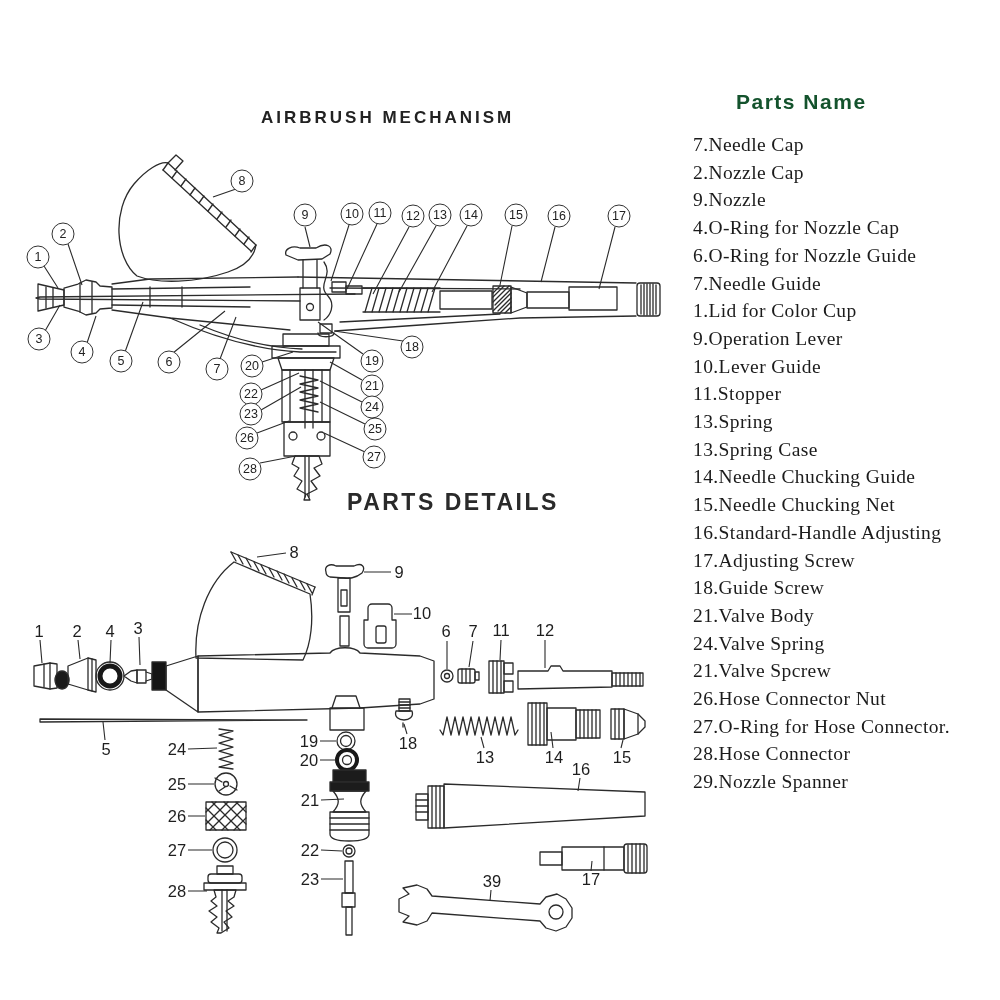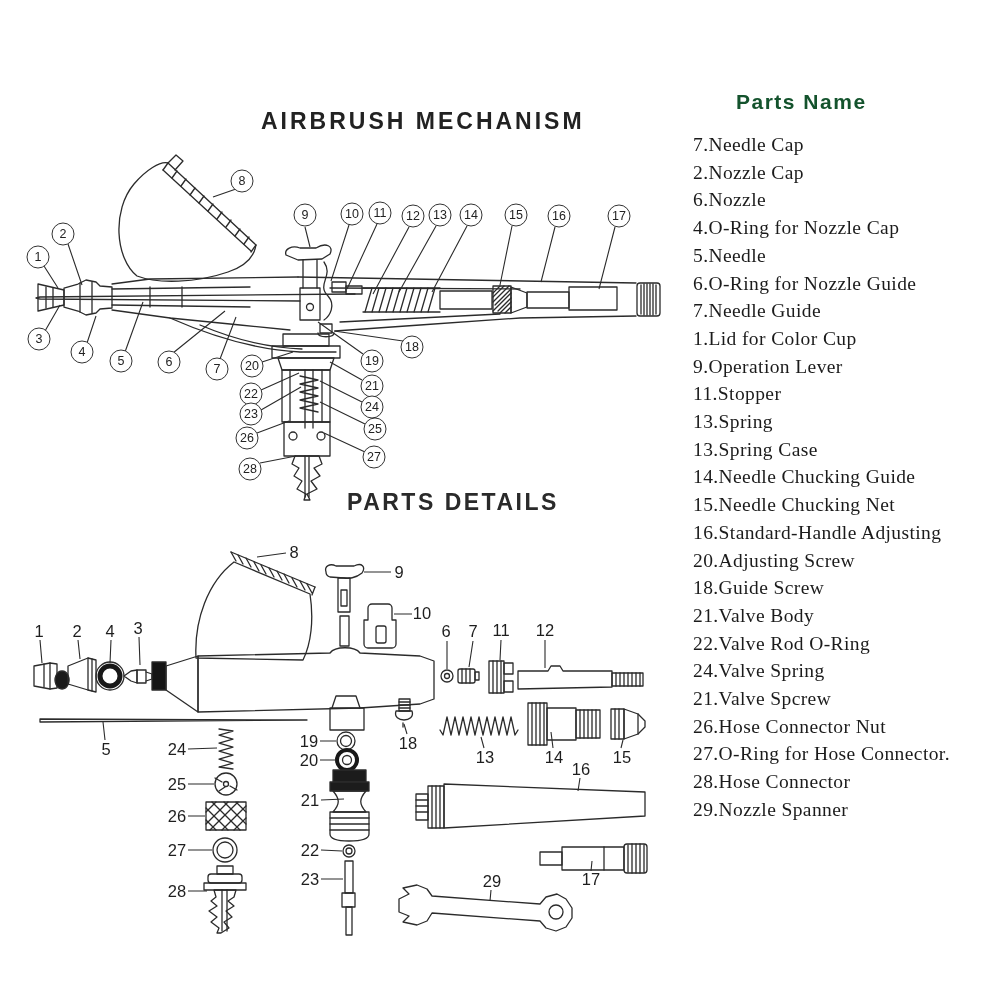--- a/index.html
+++ b/index.html
@@ -3,21 +3,21 @@
 <meta charset="utf-8">
 <style>
   html,body{margin:0;padding:0;}
   body{
     width:1000px;height:1000px;position:relative;background:#ffffff;
     font-family:"Liberation Sans", sans-serif;color:#1c1c1c;overflow:hidden;
   }
   .abs{position:absolute;}
   svg{position:absolute;left:0;top:0;}
   .title-mech{
-    left:261px;top:108px;font-size:23px;font-weight:bold;letter-spacing:3px;color:#222;
+    left:261px;top:108px;font-size:17px;font-weight:bold;letter-spacing:3px;color:#222;
   }
   .title-details{
     left:347px;top:489px;font-size:23px;font-weight:bold;letter-spacing:2.5px;color:#2a2a2a;
   }
   .title-list{
     left:736px;top:90px;font-size:21px;font-weight:bold;letter-spacing:1.5px;color:#14532d;
   }
   .plist{
     left:693px;top:131px;width:305px;
     font-family:"Liberation Serif", serif;font-size:19.5px;line-height:27.7px;
@@ -241,37 +241,36 @@
   </g>
 </svg>
 
 <div class="abs title-mech">AIRBRUSH MECHANISM</div>
 <div class="abs title-details">PARTS DETAILS</div>
 <div class="abs title-list">Parts Name</div>
 
 <div class="abs plist">
   <div>7.Needle Cap</div>
   <div>2.Nozzle Cap</div>
-  <div>6.Nozzle</div>
+  <div>9.Nozzle</div>
   <div>4.O-Ring for Nozzle Cap</div>
-  <div>5.Needle</div>
   <div>6.O-Ring for Nozzle Guide</div>
   <div>7.Needle Guide</div>
   <div>1.Lid for Color Cup</div>
   <div>9.Operation Lever</div>
+  <div>10.Lever Guide</div>
   <div>11.Stopper</div>
   <div>13.Spring</div>
   <div>13.Spring Case</div>
   <div>14.Needle Chucking Guide</div>
   <div>15.Needle Chucking Net</div>
   <div>16.Standard-Handle Adjusting</div>
-  <div>20.Adjusting Screw</div>
+  <div>17.Adjusting Screw</div>
   <div>18.Guide Screw</div>
   <div>21.Valve Body</div>
-  <div>22.Valve Rod O-Ring</div>
   <div>24.Valve Spring</div>
   <div>21.Valve Spcrew</div>
   <div>26.Hose Connector Nut</div>
   <div>27.O-Ring for Hose Connector.</div>
   <div>28.Hose Connector</div>
   <div>29.Nozzle Spanner</div>
 </div>
 
 <div class="co" style="left:38px;top:257px">1</div>
 <div class="co" style="left:63px;top:234px">2</div>
@@ -323,13 +322,13 @@
 <div class="dl" style="left:309px;top:741px">19</div>
 <div class="dl" style="left:309px;top:760px">20</div>
 <div class="dl" style="left:310px;top:800px">21</div>
 <div class="dl" style="left:310px;top:850px">22</div>
 <div class="dl" style="left:310px;top:879px">23</div>
 <div class="dl" style="left:177px;top:749px">24</div>
 <div class="dl" style="left:177px;top:784px">25</div>
 <div class="dl" style="left:177px;top:816px">26</div>
 <div class="dl" style="left:177px;top:850px">27</div>
 <div class="dl" style="left:177px;top:891px">28</div>
-<div class="dl" style="left:492px;top:881px">29</div>
+<div class="dl" style="left:492px;top:881px">39</div>
 
 </body></html>

